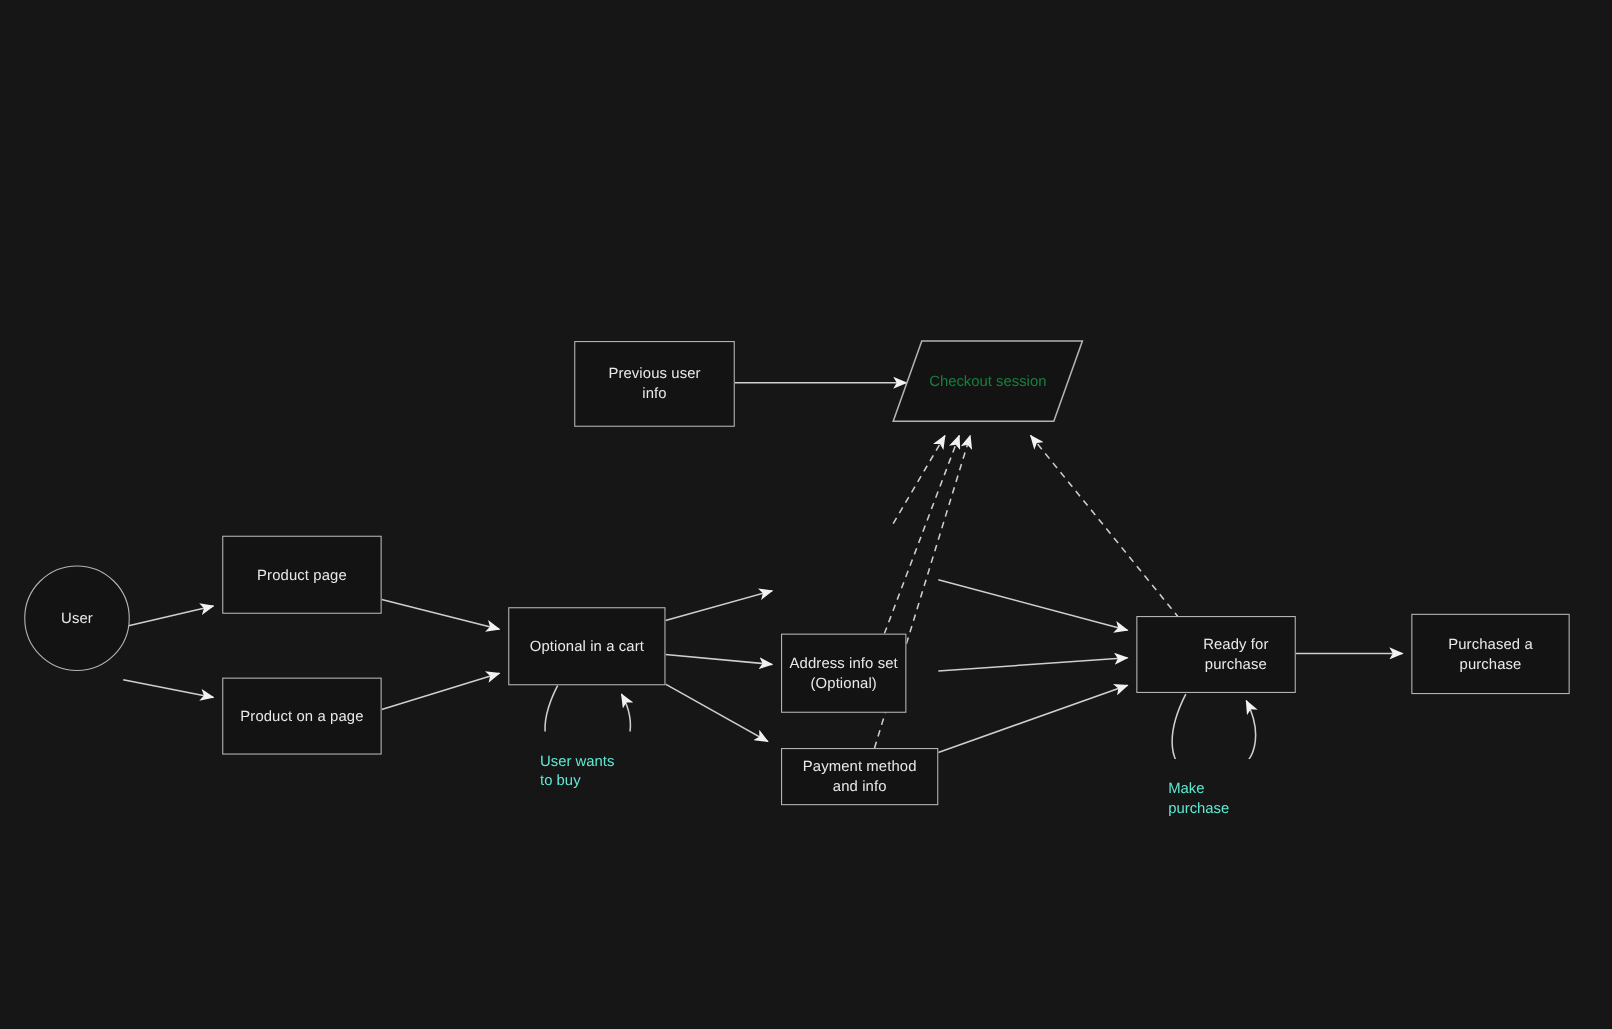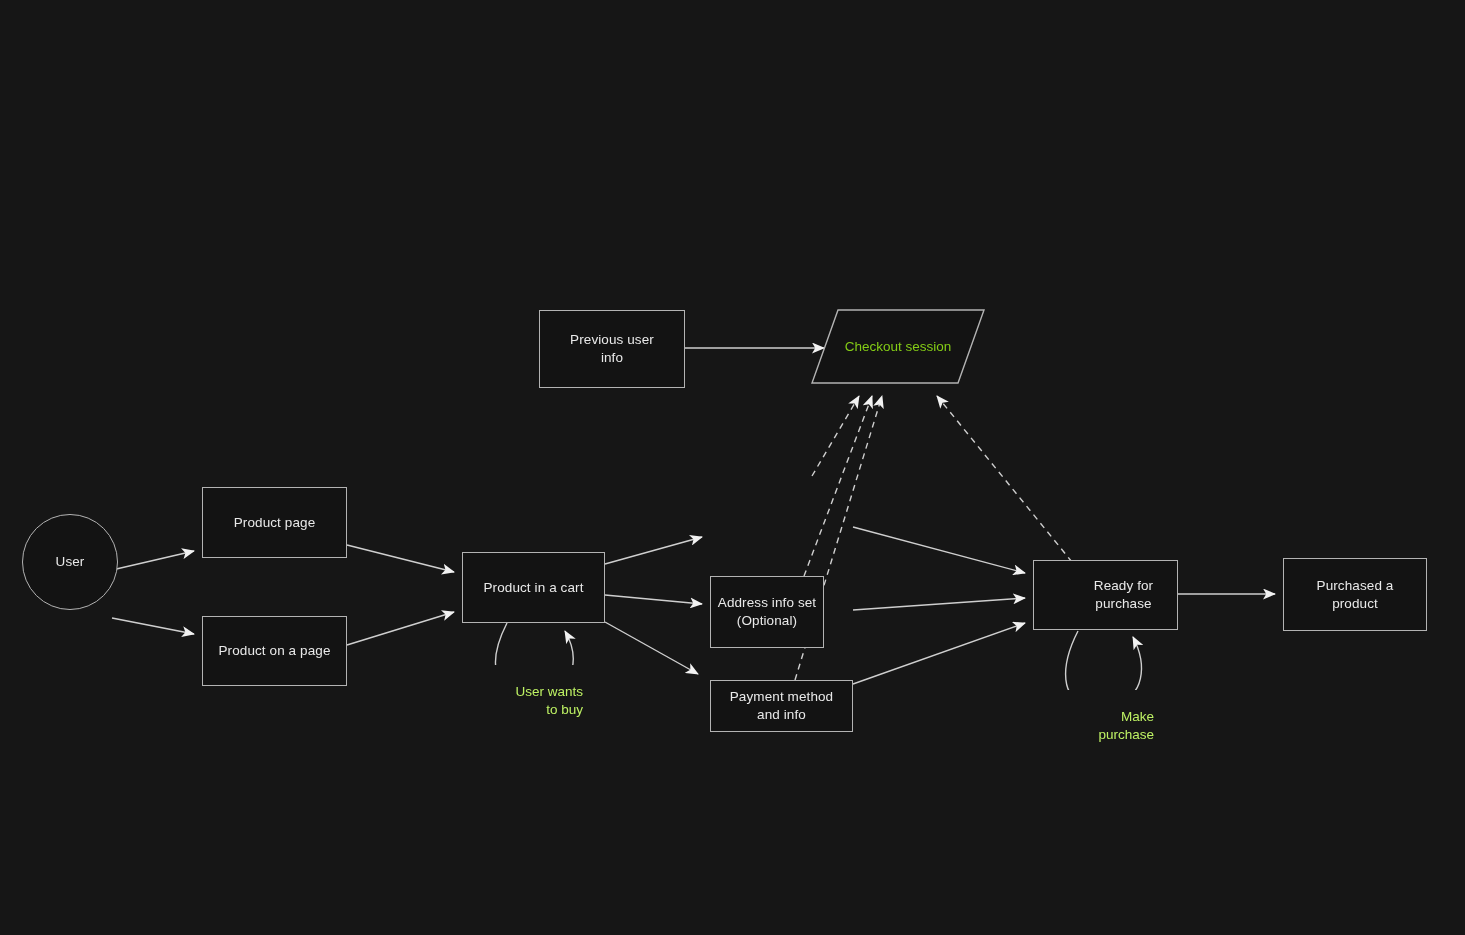--- a/index.html
+++ b/index.html
@@ -44,31 +44,31 @@
   .node.circle {
     border-radius: 50%;
   }
   .node-text {
     padding: 0 6px;
     white-space: pre-line;
     pointer-events: none;
   }
   .edge-label {
     position: absolute;
-    color: #bef264;
+    color: #5eead4;
     font-size: 13.5px;
     line-height: 18px;
-    text-align: right;
+    text-align: left;
     white-space: pre-line;
     background: #161616;
     padding: 0 2px;
   }
   .para-label {
     position: absolute;
-    color: #84cc16;
+    color: #15803d;
     font-size: 13.5px;
     line-height: 18px;
     text-align: center;
     pointer-events: none;
   }
 </style>
 </head>
 <body>
 
 <div id="canvas">
@@ -123,24 +123,24 @@
 
   <div class="node" style="left:202px; top:616px; width:145px; height:70px;">
     <span class="node-text">Product on a page</span>
   </div>
 
   <div class="node" style="left:202px; top:487px; width:145px; height:71px;">
     <span class="node-text">Product page</span>
   </div>
 
   <div class="node" style="left:462px; top:552px; width:143px; height:71px;">
-    <span class="node-text">Product in a cart</span>
+    <span class="node-text">Optional in a cart</span>
   </div>
 
-  <div class="node" style="left:522px; top:310px; width:146px; height:78px;margin-left:17px;">
+  <div class="node" style="left:522px; top:310px; width:146px; height:78px;">
     <span class="node-text">Previous user
 info</span>
   </div>
 
   <div class="para-label" style="left:812px; top:338px; width:172px;">
     <span>Checkout session</span>
   </div>
 
 
   <div class="node" style="left:710px; top:576px; width:114px; height:72px;">
@@ -152,21 +152,21 @@
     <span class="node-text">Payment method
 and info</span>
   </div>
 
   <div class="node" style="left:1033px; top:560px; width:145px; height:70px;padding-left:36px;">
     <span class="node-text">Ready for purchase</span>
   </div>
 
   <div class="node" style="left:1283px; top:558px; width:144px; height:73px;">
     <span class="node-text">Purchased a
-product</span>
+purchase</span>
   </div>
 
   <div class="edge-label" style="left:489px; top:665px; width:92px;">
     <span>User wants
 to buy</span>
   </div>
 
   <div class="edge-label" style="left:1060px; top:690px; width:92px;">
     <span>Make
 purchase</span>

